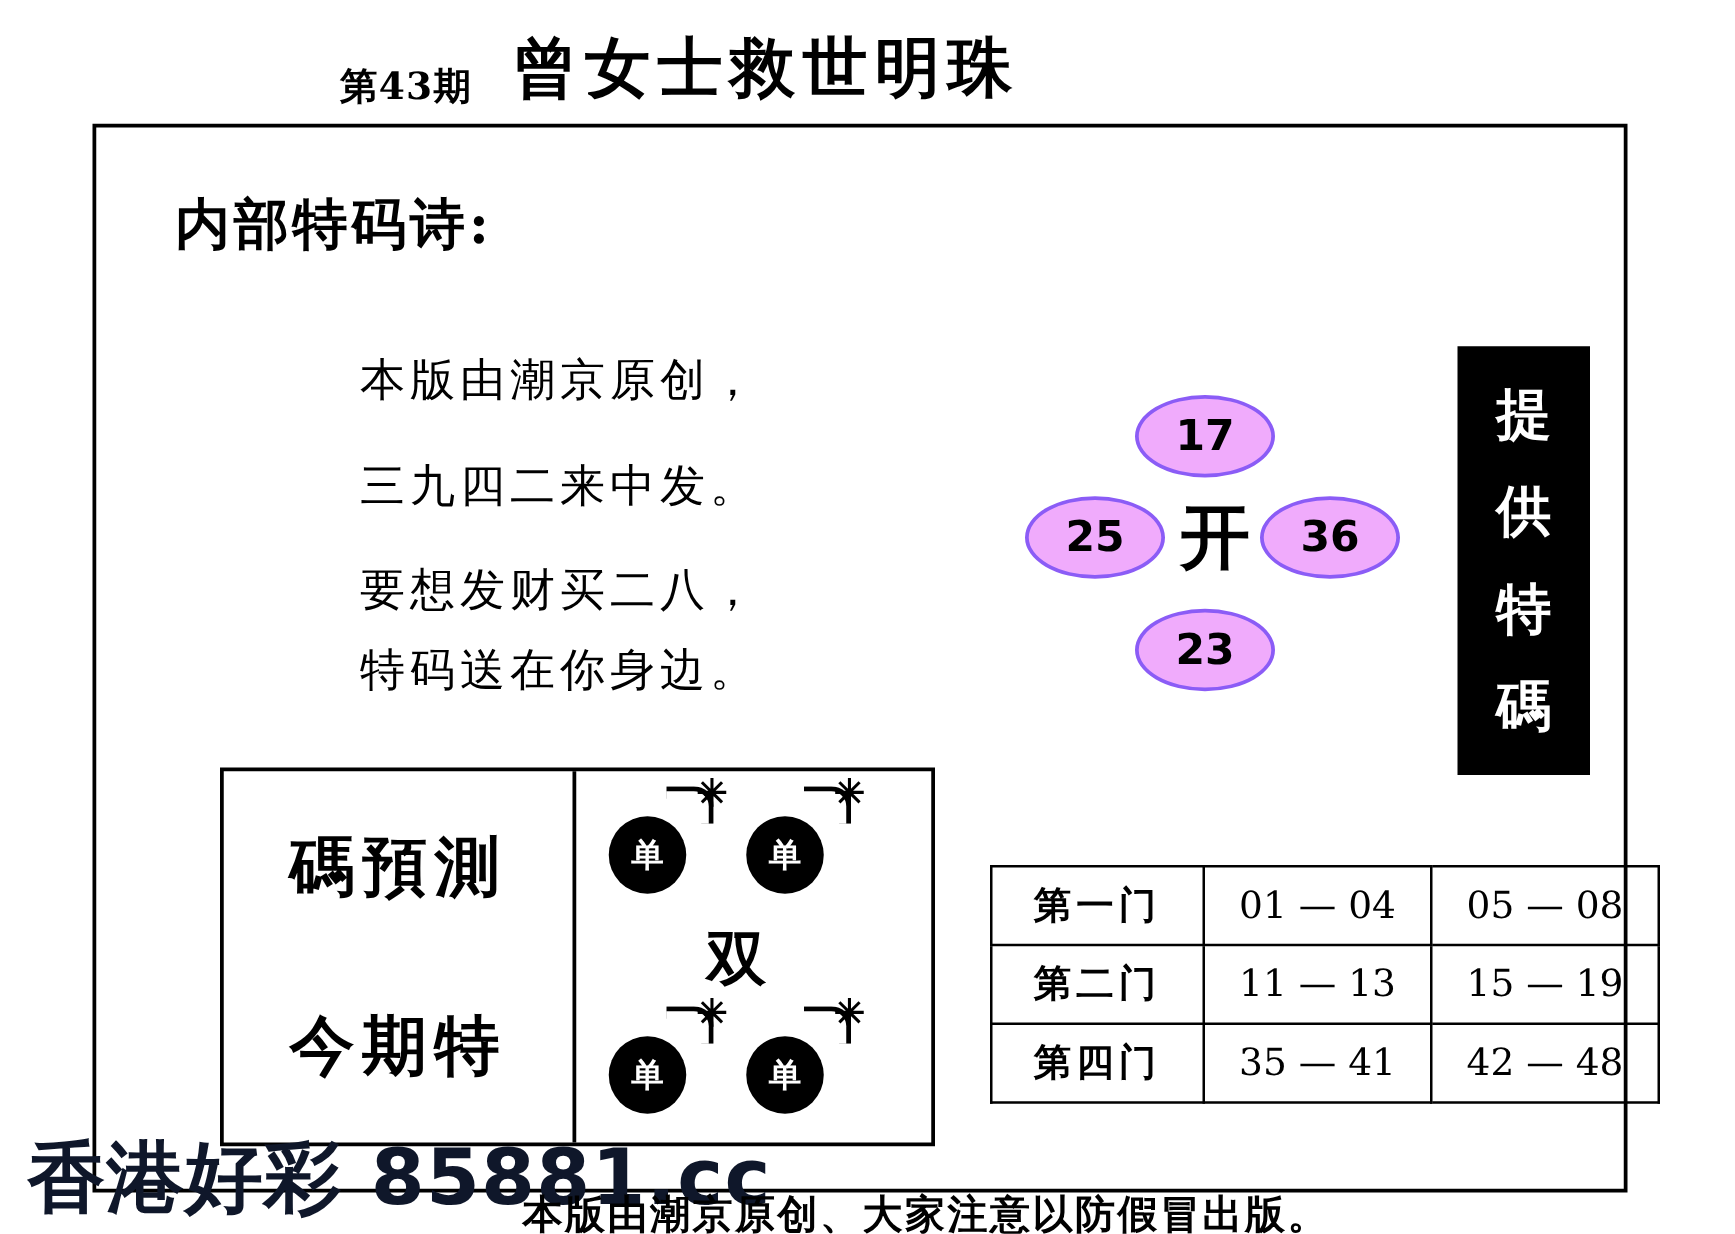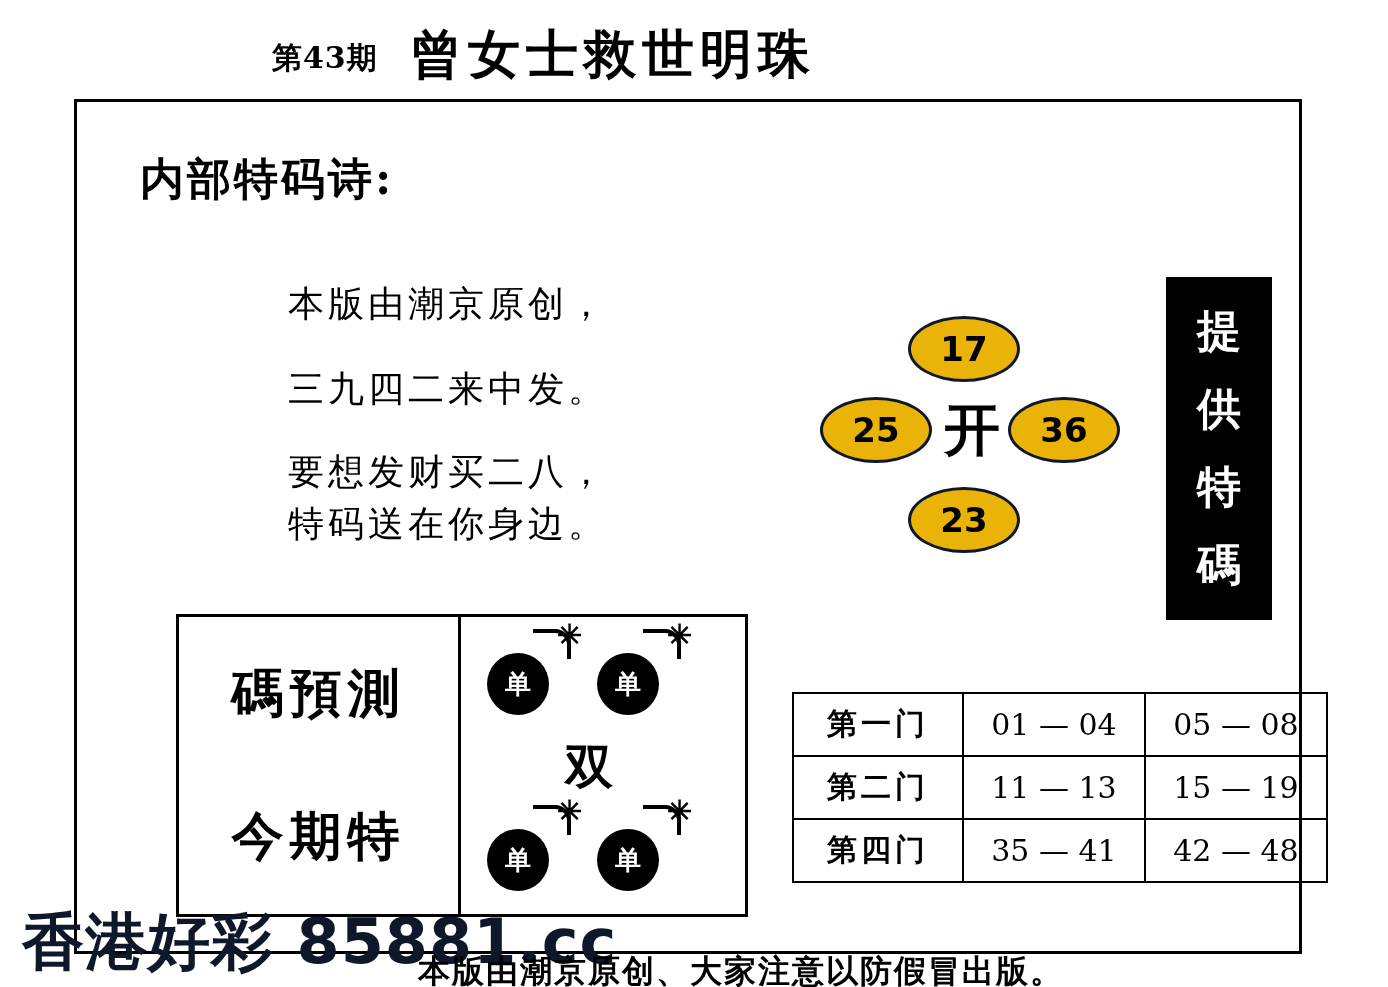--- a/index.html
+++ b/index.html
@@ -13,21 +13,21 @@
     position: relative;
     overflow: hidden;
     font-family: "DejaVu Serif", "Liberation Serif", serif;
     color: #000000;
   }
 
   
   #issue-label {
     position: absolute;
     left: 272px;
-    top: 38px;
+    top: 49px;
     font-size: 30px;
     font-weight: bold;
     font-family: "DejaVu Serif", serif;
     letter-spacing: 1px;
   }
   #main-title {
     position: absolute;
     left: 410px;
     top: 20px;
     font-size: 52px;
@@ -60,43 +60,43 @@
   .poem-line {
     position: absolute;
     left: 288px;
     font-size: 36px;
     letter-spacing: 4px;
     white-space: nowrap;
   }
   #poem-line-0 { top: 280px; }
   #poem-line-1 { top: 365px; }
   #poem-line-2 { top: 448px; }
-  #poem-line-3 { top: 500px; }
+  #poem-line-3 { top: 512px; }
 
   
   #ball-cluster {
     position: absolute;
     left: 810px;
     top: 300px;
     width: 340px;
     height: 265px;
   }
   .ball {
     position: absolute;
     width: 112px;
     height: 66px;
-    border: 3px solid #0f172a;
+    border: 3px solid #8b5cf6;
     border-radius: 50%;
     display: flex;
     align-items: center;
     justify-content: center;
     font-size: 34px;
     font-weight: bold;
     font-family: "DejaVu Sans", sans-serif;
-    background: #eab308;
+    background: #f0abfc;
     box-sizing: border-box;
   }
   #ball-top    { left: 98px;  top: 16px; }
   #ball-left   { left: 10px;  top: 97px; }
   #ball-right  { left: 198px; top: 97px; }
   #ball-bottom { left: 98px;  top: 187px; }
   #ball-center {
     position: absolute;
     left: 128px;
     top: 96px;

